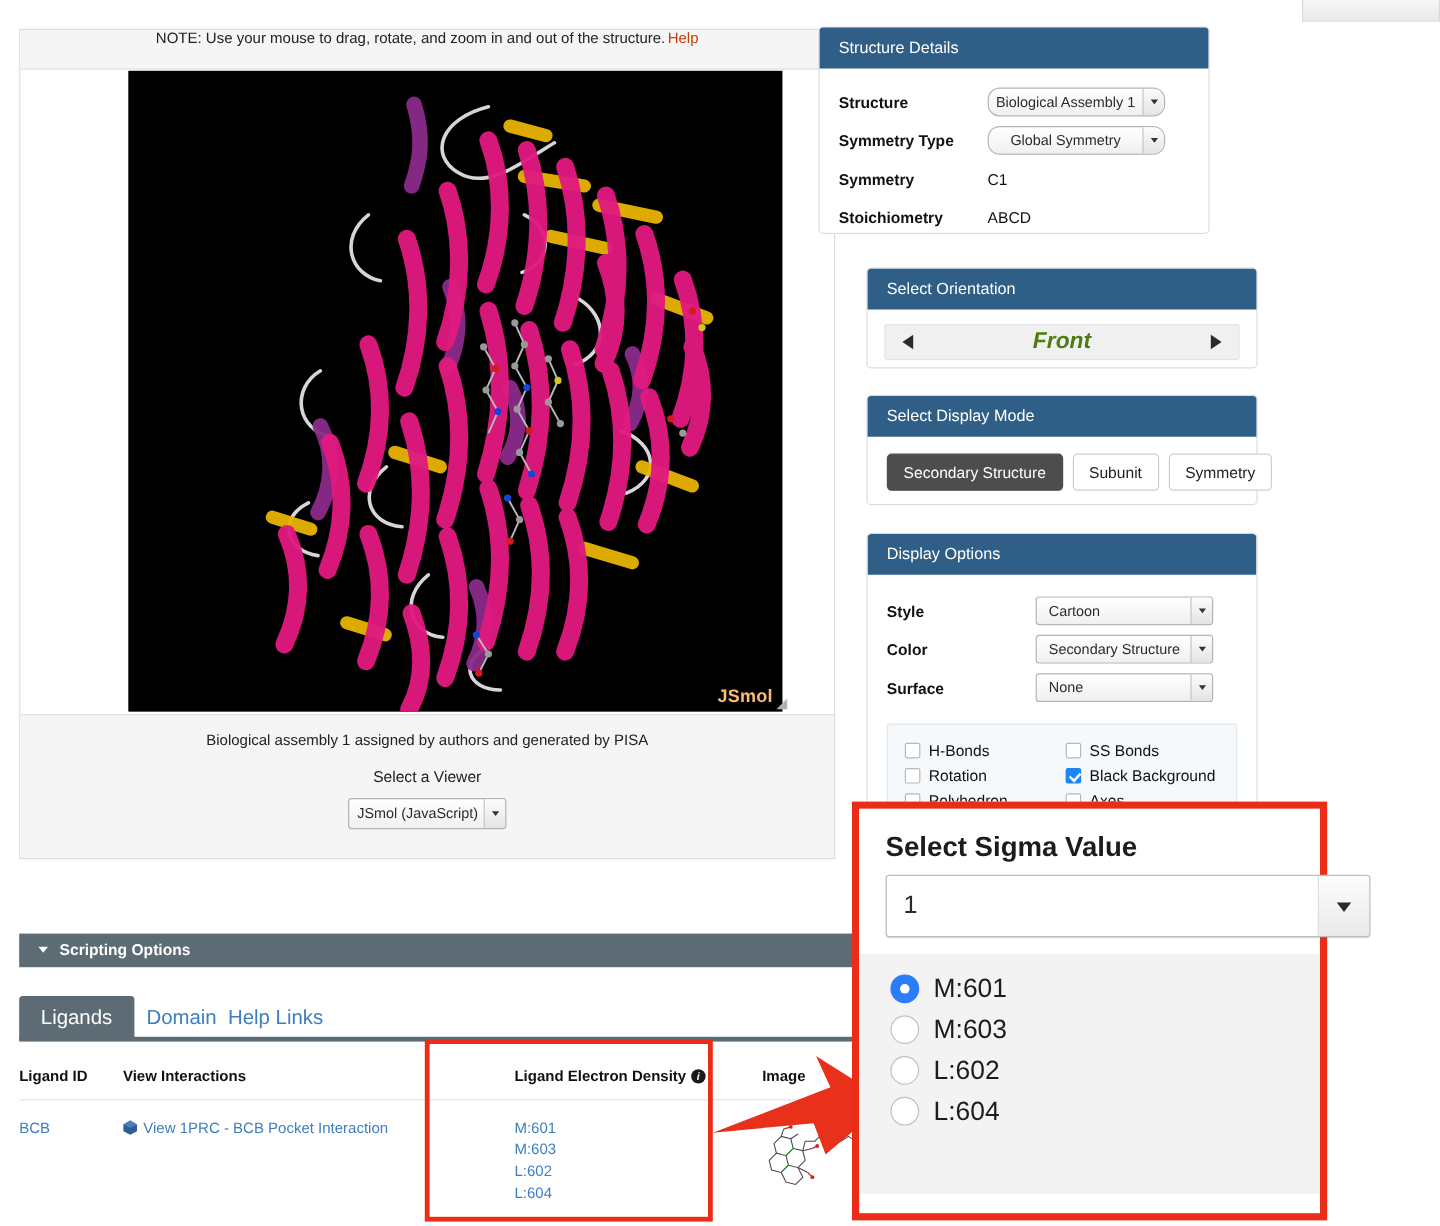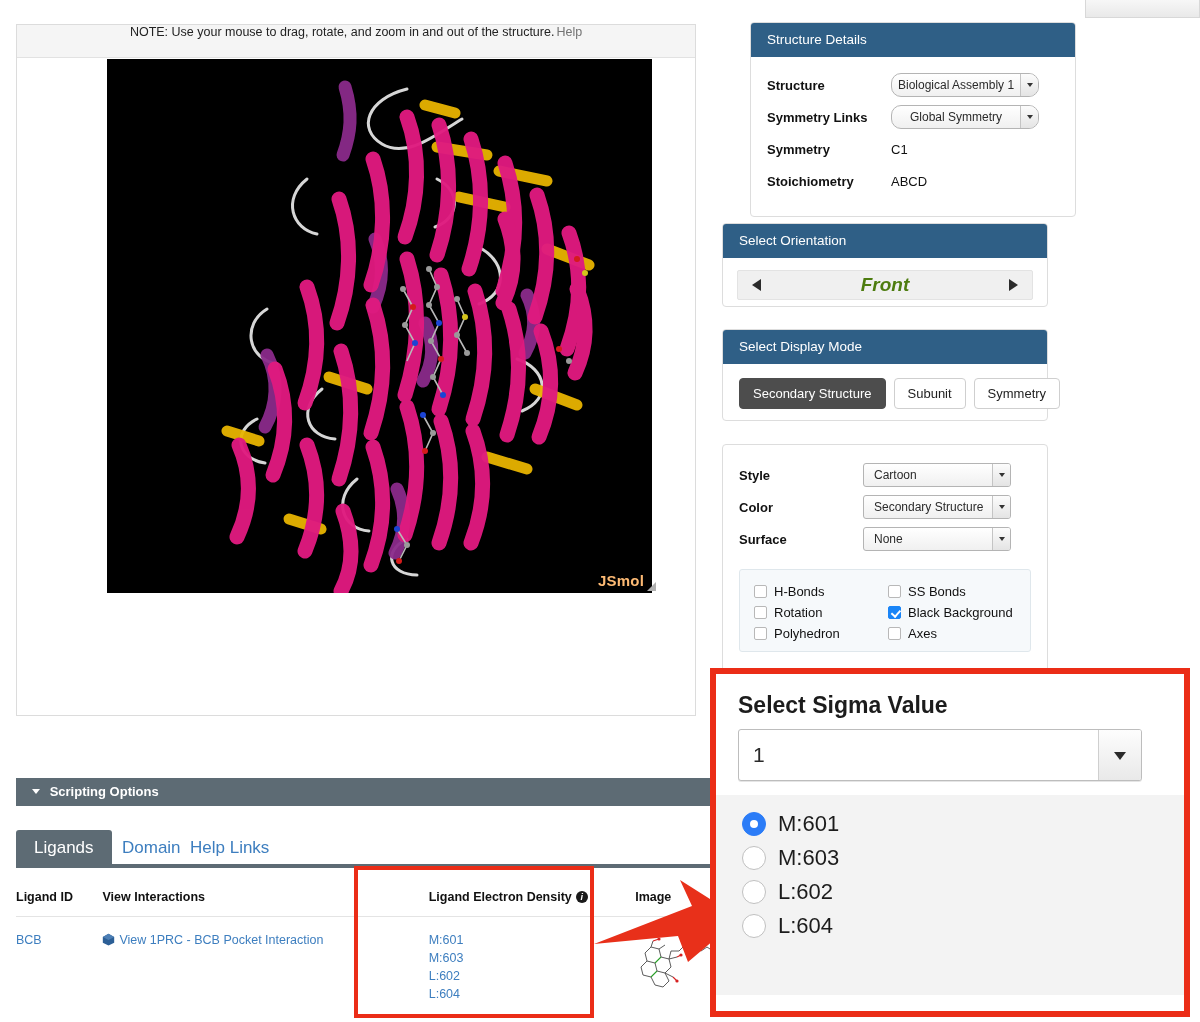--- a/index.html
+++ b/index.html
@@ -39,21 +39,21 @@
     height: 32px;
     background: #f5f5f5;
     border-bottom: 1px solid #e2e2e2;
     display: flex;
     align-items: flex-start;
     justify-content: center;
     font-size: 12.5px;
     color: #222;
   }
   .note-bar .help-link {
-    color: #737373;
+    color: #c2410c;
     margin-left: 2px;
     text-decoration: none;
     cursor: pointer;
   }
   .jsmol-wrap {
     position: relative;
     margin: 0 auto;
     width: 604px;
     height: 534px;
     margin-top: 1px;
@@ -422,21 +422,21 @@
     position: absolute;
     left: 592px; top: 866px;
     width: 150px; height: 110px;
     pointer-events: none;
   }
 
   
   .sigma-overlay {
     position: absolute;
     left: 710px; top: 668px;
-    width: 480px; height: 349px;
+    width: 396px; height: 349px;
     border: 6px solid #eb2d17;
     background: #ffffff;
     box-sizing: border-box;
   }
   .sigma-top {
     padding: 18px 22px 14px 22px;
     background: #ffffff;
   }
   .sigma-title {
     font-size: 23px;
@@ -635,34 +635,42 @@
               <circle cx="478" cy="214" r="3" fill="#d4c41b"></circle>
             <circle cx="452" cy="290" r="3" fill="#d41b1b"></circle>
               <circle cx="462" cy="302" r="3" fill="#9a9a9a"></circle>
           </g>
         </svg>
         <div class="jsmol-label">JSmol</div>
       </div>
       <div class="resize-grip"></div>
     </div>
 
+    <div class="viewer-footer">
+      <div class="assembly-caption">Biological assembly 1 assigned by authors and generated by PISA</div>
+      <div class="viewer-select-label">Select a Viewer</div>
+      <div class="nsel viewer-sel">
+        <span>JSmol (JavaScript)</span>
+        <span class="arrowbox"></span>
+      </div>
+    </div>
   </div>
 
-  <div class="panel" style="left:750px; top:22px; width:326px; height:195px;">
+  <div class="panel" style="left:682px; top:22px; width:326px; height:173px;">
     <div class="panel-head">Structure Details</div>
     <div class="panel-body">
       <div class="row">
         <div class="lbl">Structure</div>
         <div class="nsel sel-struct wide-center">
           <span>Biological Assembly 1</span>
           <span class="arrowbox"></span>
         </div>
       </div>
       <div class="row">
-        <div class="lbl">Symmetry Links</div>
+        <div class="lbl">Symmetry Type</div>
         <div class="nsel sel-struct wide-center">
           <span>Global Symmetry</span>
           <span class="arrowbox"></span>
         </div>
       </div>
       <div class="row">
         <div class="lbl">Symmetry</div>
         <div class="val">C1</div>
       </div>
       <div class="row">
@@ -684,20 +692,21 @@
   <div class="panel" style="left:722px; top:329px; width:326px; height:92px;">
     <div class="panel-head">Select Display Mode</div>
     <div class="mode-row">
       <div class="mode-btn active">Secondary Structure</div>
       <div class="mode-btn">Subunit</div>
       <div class="mode-btn">Symmetry</div>
     </div>
   </div>
 
   <div class="panel" style="left:722px; top:444px; width:326px; height:250px; overflow:hidden;">
+    <div class="panel-head">Display Options</div>
     <div class="panel-body">
       <div class="do-row">
         <div class="lbl">Style</div>
         <div class="nsel sel-do">
           <span>Cartoon</span>
           <span class="arrowbox"></span>
         </div>
       </div>
       <div class="do-row">
         <div class="lbl">Color</div>

